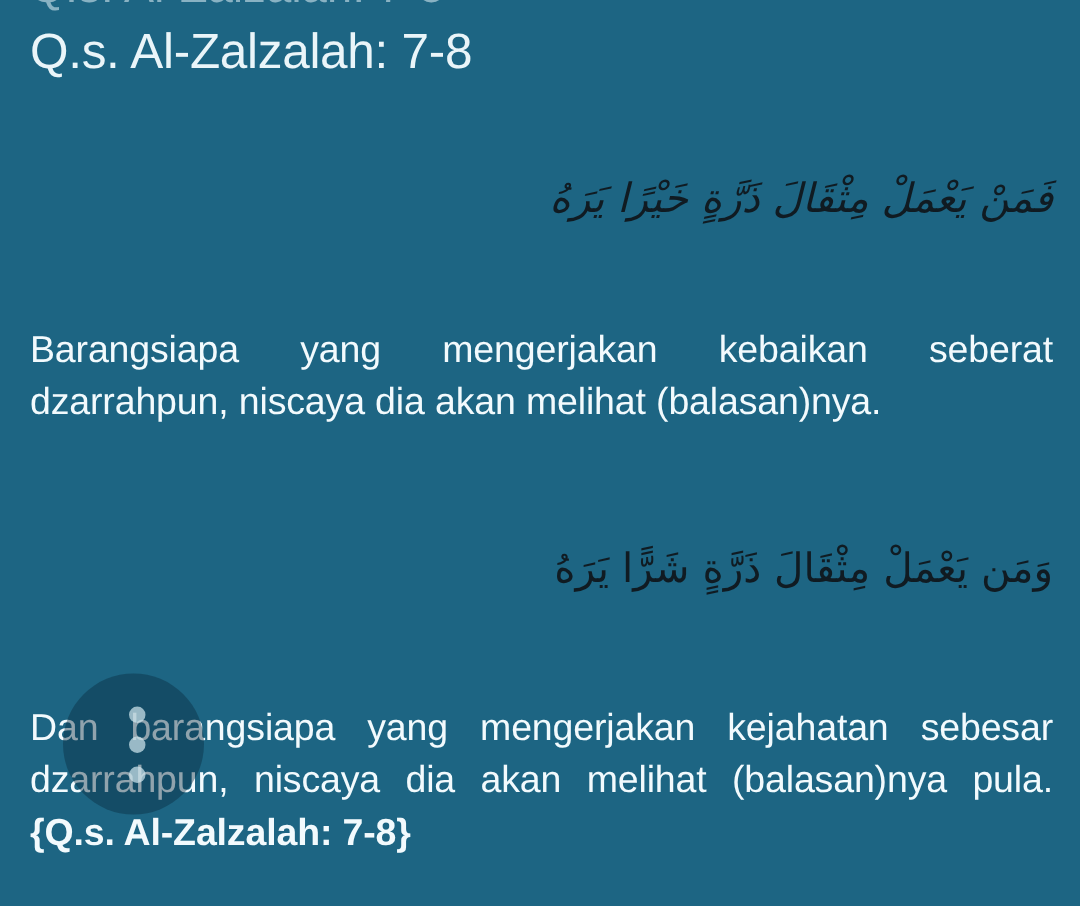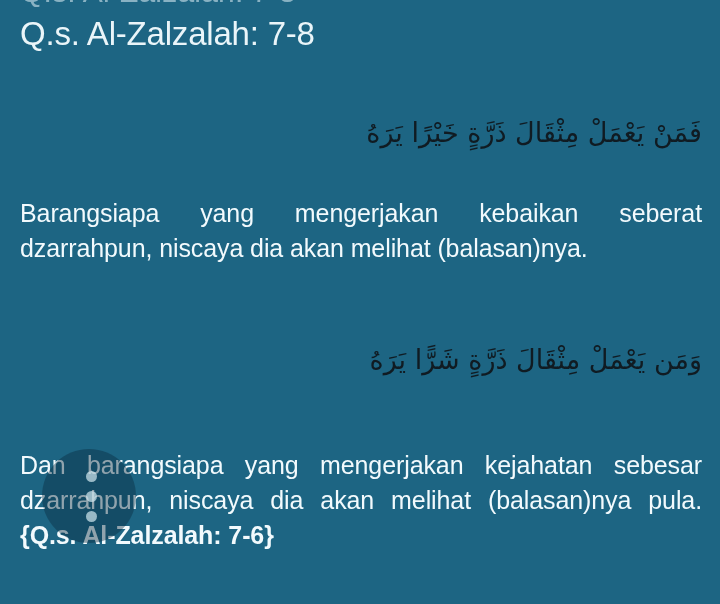--- a/index.html
+++ b/index.html
@@ -67,32 +67,32 @@
   .arabic {
     direction: rtl;
     text-align: right;
     unicode-bidi: bidi-override;
     font-family: "DejaVu Sans", "Liberation Sans", sans-serif;
     color: #101b22;
     font-size: 27px;
     line-height: 44px;
     white-space: nowrap;
   }
-  .arabic-1 { margin-top: 56px; }
+  .arabic-1 { margin-top: 56px; font-style: italic; }
   .arabic-2 { margin-top: 72px; text-align: right; }
 
   .translation {
     text-align: justify;
     text-justify: inter-word;
     color: #f2fafd;
     font-size: 25px;
     line-height: 35px;
     letter-spacing: -0.1px;
   }
-  .translation-1 { margin-top: 41px; }
+  .translation-1 { margin-top: 61px; }
   .translation-2 { margin-top: 66px; }
 
   
   .translation > span { display: inline; }
 
   .citation {
     font-weight: bold;
   }
 
   
@@ -133,21 +133,21 @@
 
     <div class="arabic arabic-1">فَمَنْ يَعْمَلْ مِثْقَالَ ذَرَّةٍ خَيْرًا يَرَهُ</div>
 
     <p class="translation translation-1">
       <span>Barangsiapa yang mengerjakan kebaikan seberat dzarrahpun, niscaya dia akan melihat (balasan)nya.</span>
     </p>
 
     <div class="arabic arabic-2">وَمَن يَعْمَلْ مِثْقَالَ ذَرَّةٍ شَرًّا يَرَهُ</div>
 
     <p class="translation translation-2">
-      <span>Dan barangsiapa yang mengerjakan kejahatan sebesar dzarrahpun, niscaya dia akan melihat (balasan)nya pula. </span><span class="citation">{Q.s. Al-Zalzalah: 7-6}</span>
+      <span>Dan barangsiapa yang mengerjakan kejahatan sebesar dzarrahpun, niscaya dia akan melihat (balasan)nya pula. </span><span class="citation">{Q.s. Al-Zalzalah: 7-8}</span>
     </p>
 
   </div>
 
   <div class="watermark">
     <span class="dot dot-1"></span>
     <span class="dot dot-2"></span>
     <span class="dot dot-3"></span>
   </div>
 

